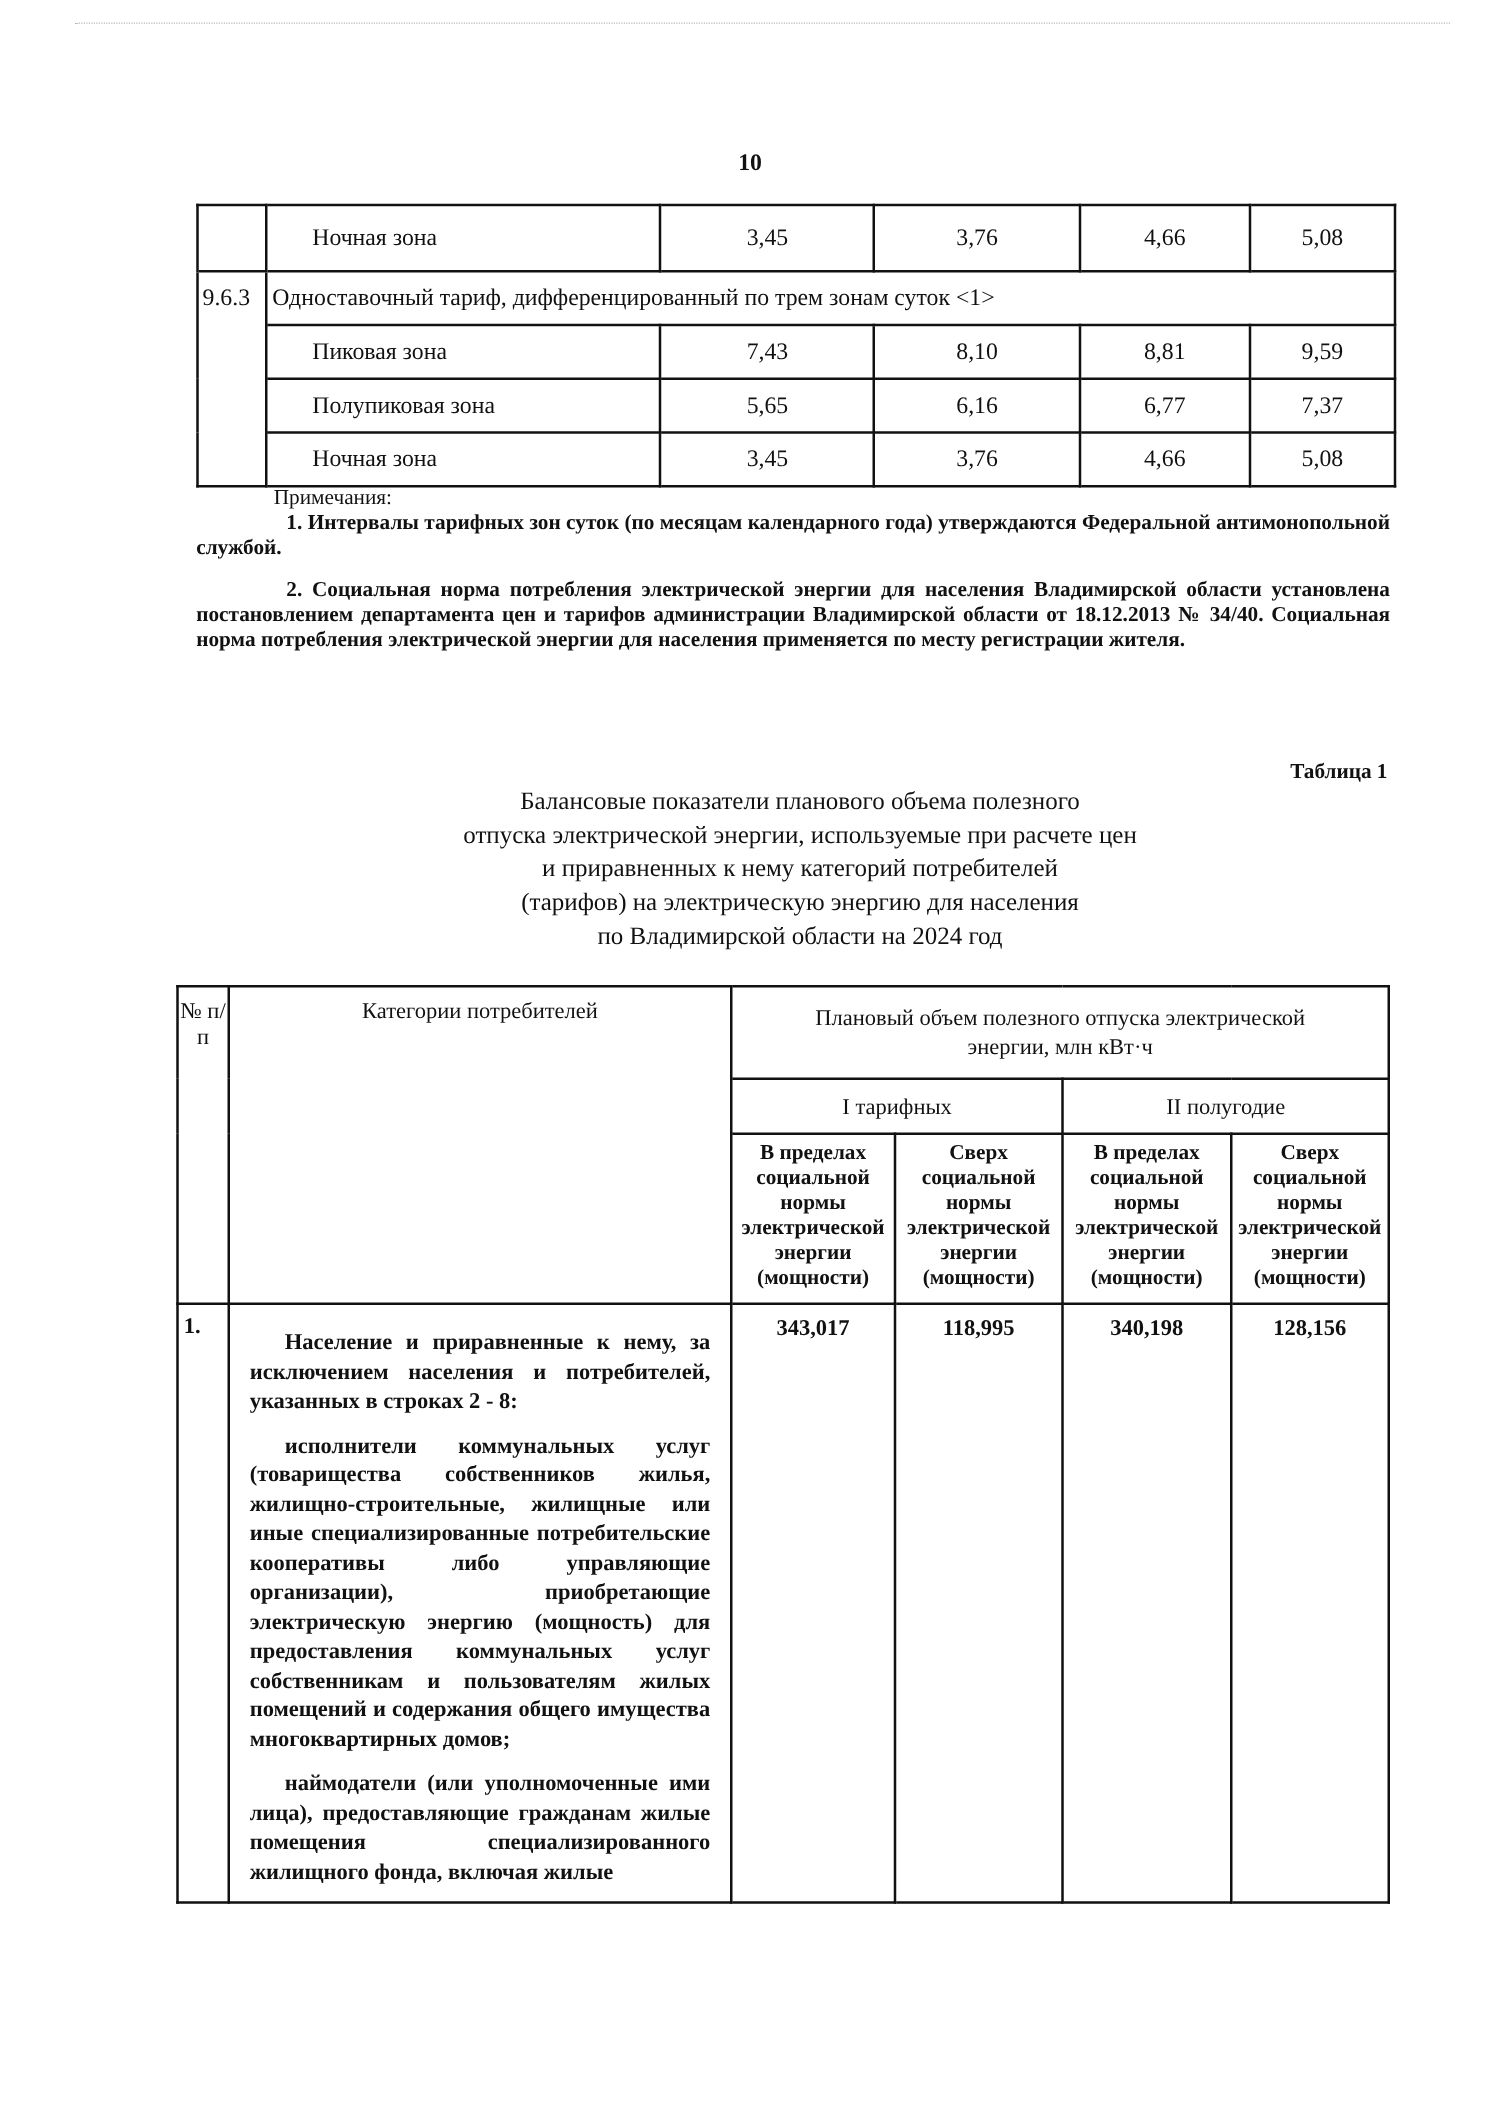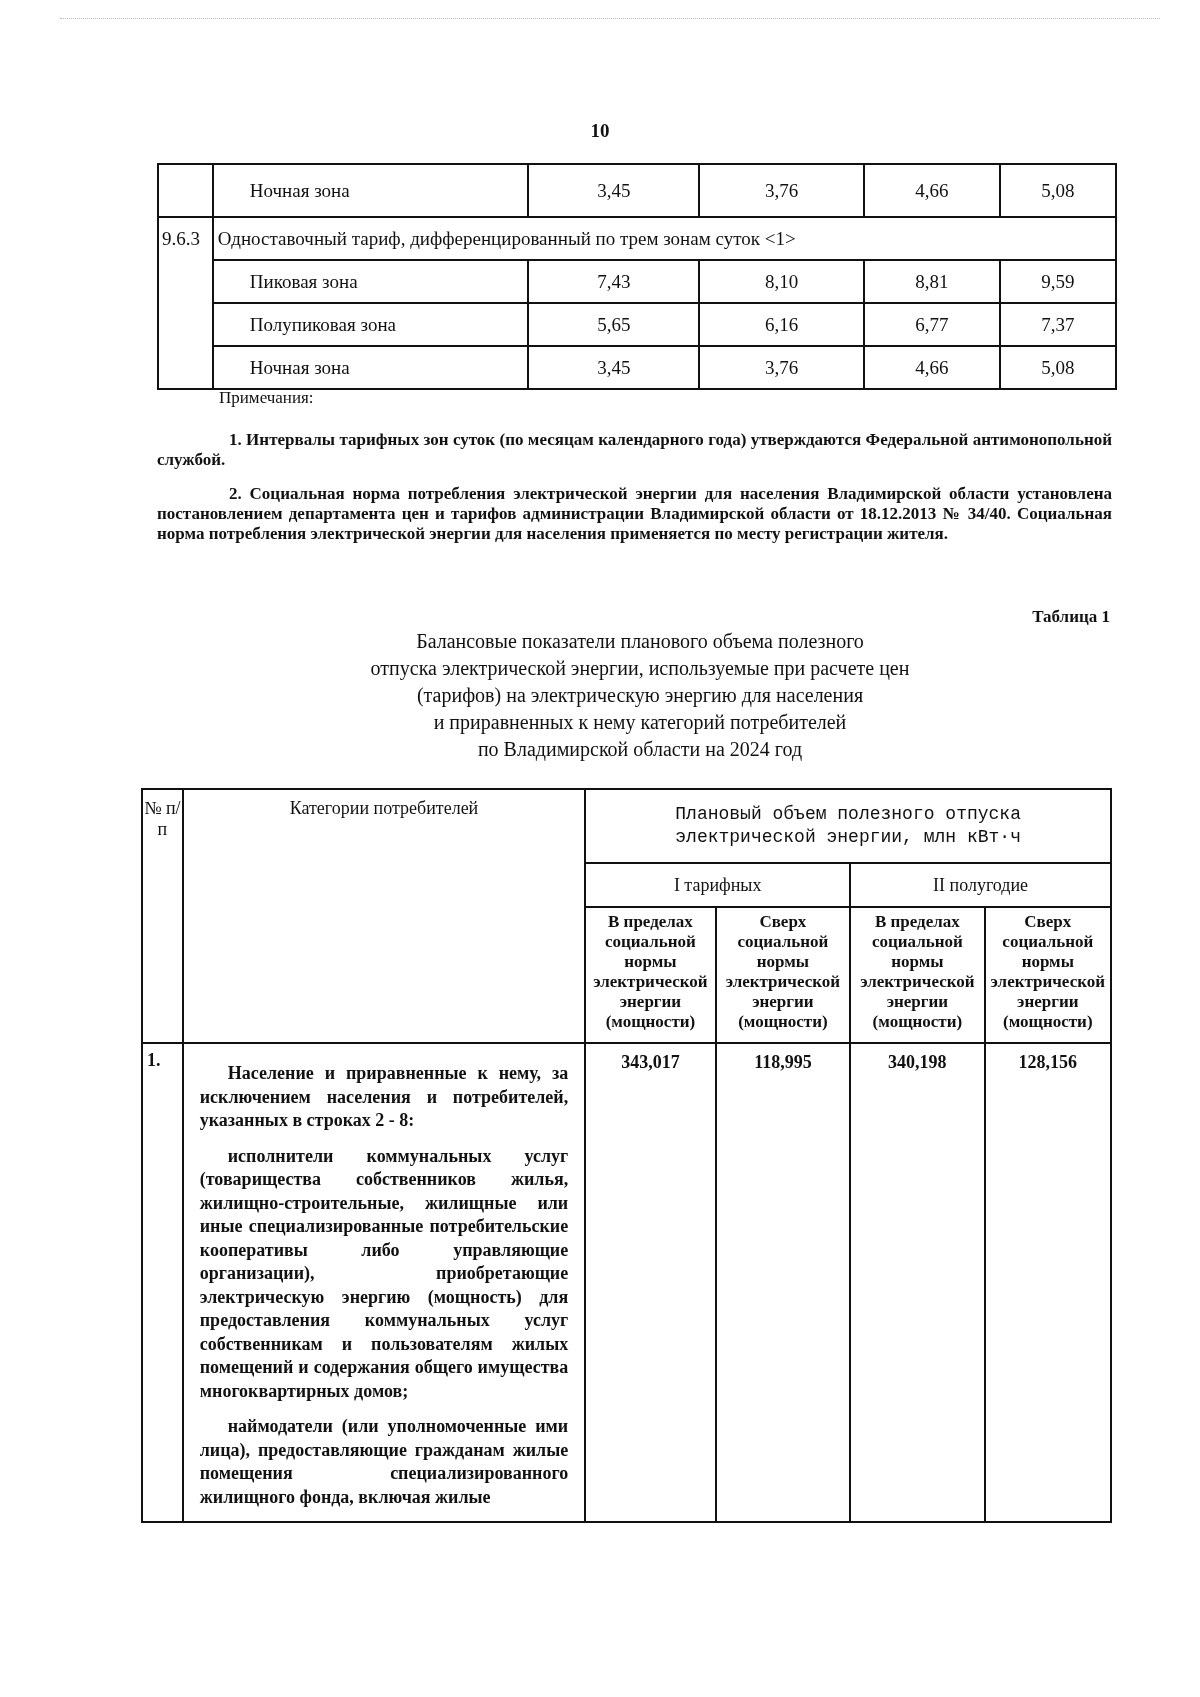--- a/index.html
+++ b/index.html
@@ -77,48 +77,48 @@
     <td class="num">3,45</td>
     <td class="num">3,76</td>
     <td class="num">4,66</td>
     <td class="num">5,08</td>
   </tr>
 </tbody>
   </table>
 
 <div class="abs notes" style="top:388px;">
   <p style="padding-left:62px;font-weight:normal;font-size:17px;">Примечания:</p>
-  <p class="ind" style="margin-top:22px;">1. Интервалы тарифных зон суток (по месяцам календарного года) утверждаются Федеральной антимонопольной службой.</p>
+  <p class="ind" style="margin-top:0;">1. Интервалы тарифных зон суток (по месяцам календарного года) утверждаются Федеральной антимонопольной службой.</p>
   <p class="ind" style="margin-top:14px;">2. Социальная норма потребления электрической энергии для населения Владимирской области установлена постановлением департамента цен и тарифов администрации Владимирской области от 18.12.2013 № 34/40. Социальная норма потребления электрической энергии для населения применяется по месту регистрации жителя.</p>
 </div>
 
 <div class="abs table-caption">Таблица 1</div>
 
 <div class="abs title">
   <div>Балансовые показатели планового объема полезного</div>
   <div>отпуска электрической энергии, используемые при расчете цен</div>
+  <div>и приравненных к нему категорий потребителей</div>
   <div>(тарифов) на электрическую энергию для населения</div>
-  <div>и приравненных к нему категорий потребителей</div>
   <div>по Владимирской области на 2024 год</div>
 </div>
 
 <table class="t2">
   <colgroup>
     <col style="width:40px">
       <col style="width:395px">
       <col style="width:128px">
       <col style="width:132px">
       <col style="width:132px">
       <col style="width:124px">
   </colgroup>
   <tbody>
       <tr>
     <th class="h" rowspan="3" style="width:36px;">№ п/п</th>
     <th class="h" rowspan="3">Категории потребителей</th>
-    <th colspan="4" style="height:64px;padding:4px 40px;line-height:23px;font-family:Liberation Mono, monospace;">Плановый объем полезного отпуска электрической энергии, млн кВт·ч</th>
+    <th colspan="4" style="height:64px;padding:4px 40px;line-height:23px;">Плановый объем полезного отпуска электрической энергии, млн кВт·ч</th>
   </tr>
   <tr>
     <th class="sub" colspan="2">I тарифных</th>
     <th class="sub" colspan="2">II полугодие</th>
   </tr>
   <tr>
     <th class="sub4">В пределах социальной нормы электрической энергии (мощности)</th>
     <th class="sub4">Сверх социальной нормы электрической энергии (мощности)</th>
     <th class="sub4">В пределах социальной нормы электрической энергии (мощности)</th>
     <th class="sub4">Сверх социальной нормы электрической энергии (мощности)</th>

